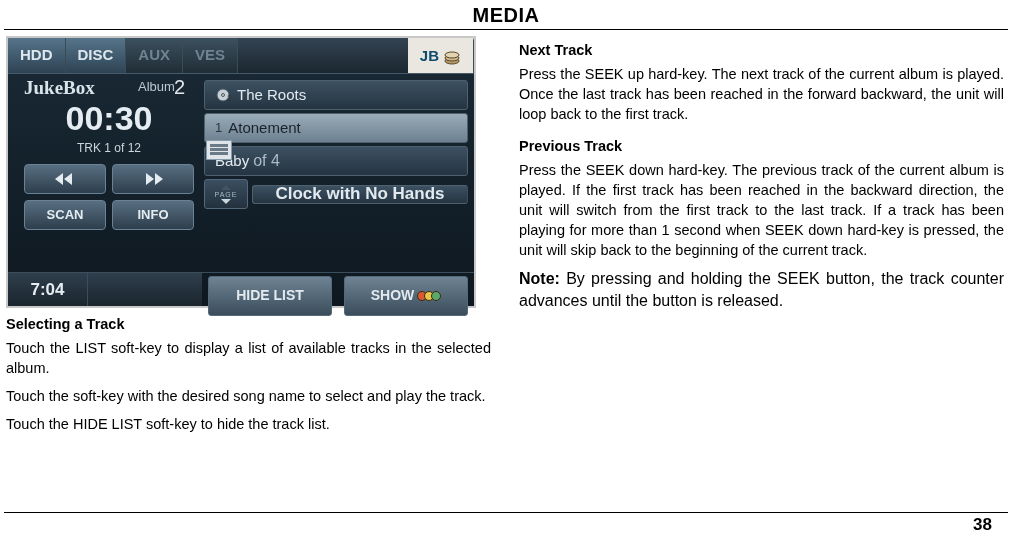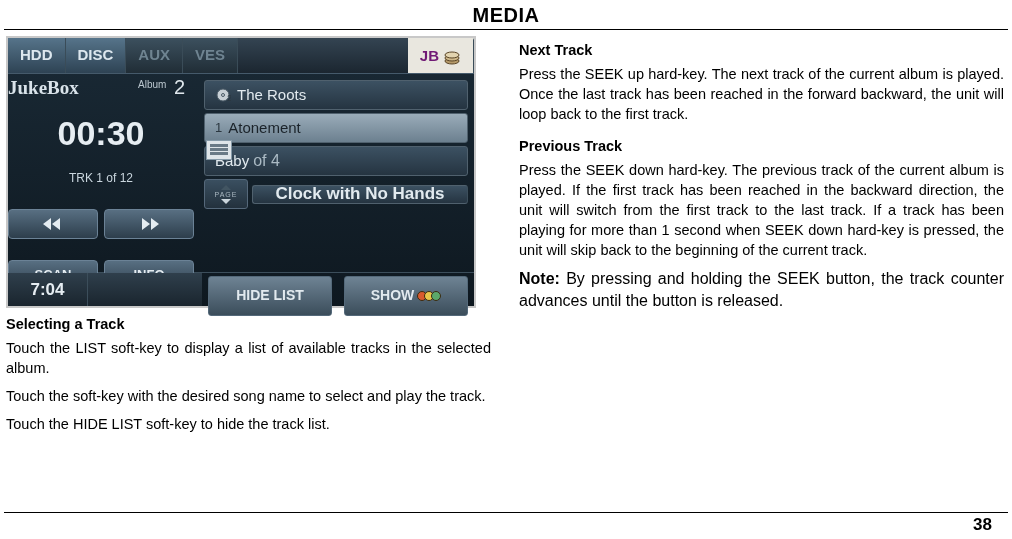--- a/index.html
+++ b/index.html
@@ -36,33 +36,33 @@
   .tabbar { display: flex; height: 36px; border-bottom: 1px solid #455a6b; }
   .tab {
     flex: 0 0 auto; padding: 8px 12px; display: flex; align-items: center;
     font-size: 15px; font-weight: bold;
     border-right: 1px solid #3a4c58;
     background: linear-gradient(#56748a, #2e4354);
     color: #dce7ee;
   }
   .tab.dim { color: #6f8491; background: linear-gradient(#3c505e,#202d36); }
   .tab.jb {
-    background: #e9e7df; color: #701a75; display: flex; align-items: center; gap: 4px;
+    background: #e9e7df; color: #0c4a6e; display: flex; align-items: center; gap: 4px;
     border-top: 2px solid #e9e7df;
   }
   .tabbar .spacer { flex: 1; background: linear-gradient(#344452,#1b2630); }
   .jb-icon { width: 18px; height: 16px; position: relative; }
   .jb-icon svg { width: 18px; height: 16px; }
 
   .main-row { display: flex; height: 198px; }
-  .leftpane { width: 192px; padding: 4px 6px 0 0; display: flex; flex-direction: column; gap: 15px; }
+  .leftpane { width: 192px; padding: 4px 6px 0 16px; display: flex; flex-direction: column; }
   .jukebox-title { font-family: "Comic Sans MS", cursive; font-size: 19px; font-weight: bold; color: #d9e3ea; line-height: 1; }
   .jukebox-time { font-size: 34px; font-weight: bold; text-align: center; margin-top: -2px; color: #e6edf2; }
   .trk { font-size: 12px; text-align: center; color: #cad6de; margin-top: -2px; }
-  .album-badge { position: absolute; left: 130px; top: 40px; font-size: 10px; color: #bcc8d0; }
+  .album-badge { position: absolute; left: 130px; top: 40px; font-size: 13px; color: #bcc8d0; }
   .album-num { position: absolute; left: 166px; top: 36px; font-size: 20px; color: #dfe7ec; }
 
   .btn-row { display: flex; gap: 6px; margin-top: 8px; }
   .hwbtn {
     flex: 1; height: 30px; border-radius: 4px;
     background: linear-gradient(#586f82,#2d3e4c);
     border: 1px solid #6b8296;
     display: flex; align-items: center; justify-content: center;
     font-size: 13px; font-weight: bold; color: #e4ecf1;
   }

